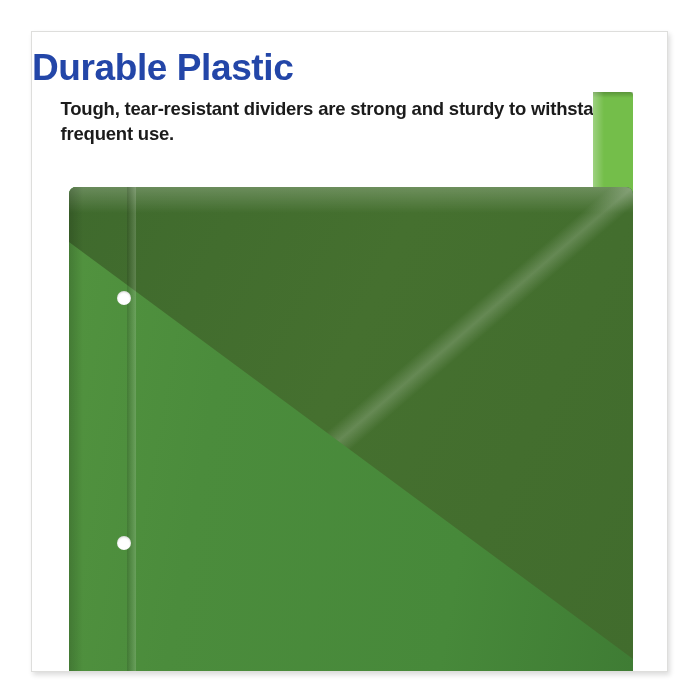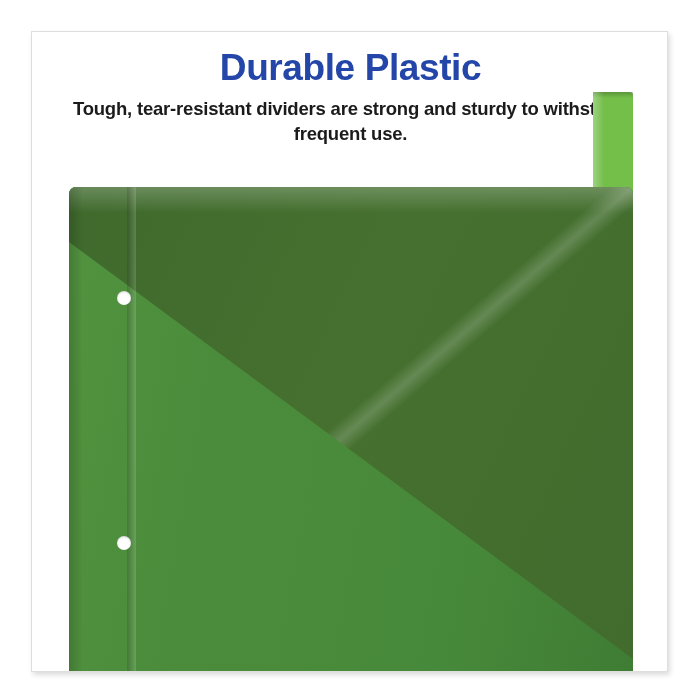--- a/index.html
+++ b/index.html
@@ -28,21 +28,20 @@
     box-shadow: 2px 3px 5px rgba(0,0,0,0.14);
     overflow: hidden;
   }
 
   
   #headline-block {
     position: absolute;
     left: 0;
     top: 14px;
     width: 637px;
-    text-align: center;
   }
   #page-title {
     font-size: 37px;
     font-weight: bold;
     color: #2346a8;
     letter-spacing: -0.4px;
     line-height: 44px;
     margin: 0;
   }
   #page-subtitle {

